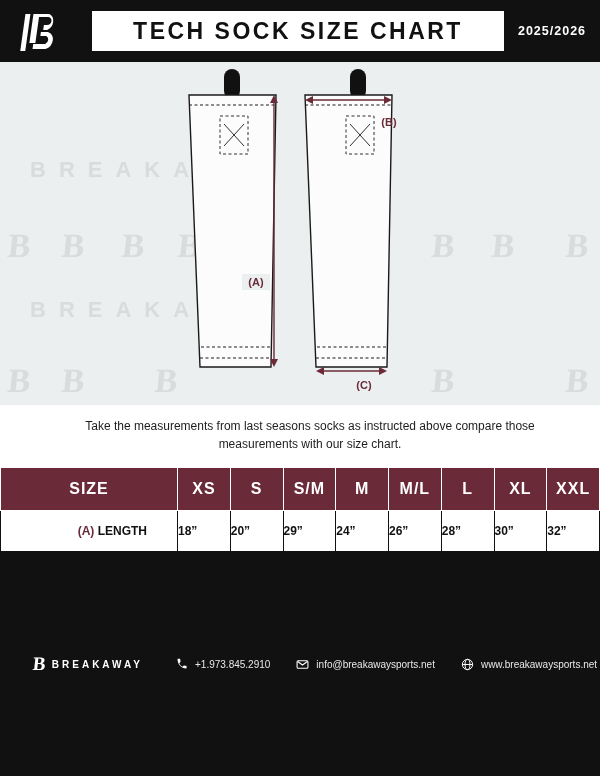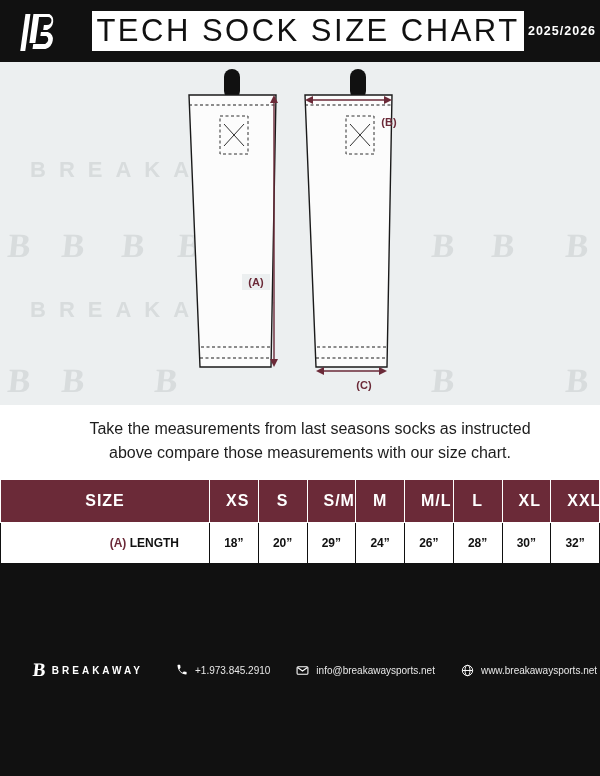--- a/index.html
+++ b/index.html
@@ -16,25 +16,25 @@
   .header{
     height:62px;background:#111111;position:relative;flex:0 0 auto;
     display:flex;align-items:center;
   }
   .logo-box{width:92px;display:flex;align-items:center;justify-content:center;}
   .title-bar{
     flex:1;background:#ffffff;height:40px;display:flex;align-items:center;justify-content:center;
     margin-right:0;
   }
   .title-text{
-    font-size:31px;font-weight:normal;letter-spacing:2.5px;color:#111111;
+    font-size:23px;font-weight:bold;letter-spacing:2.5px;color:#111111;
     font-family:"Liberation Sans", sans-serif;
   }
   .season{
-    width:76px;text-align:center;color:#ffffff;font-size:12.5px;font-weight:bold;
+    width:96px;text-align:center;color:#ffffff;font-size:12.5px;font-weight:bold;
     letter-spacing:1px;
   }
 
   
   .diagram{
     position:relative;flex:0 0 auto;height:343px;background:#eceff0;overflow:hidden;
   }
   .wm{
     position:absolute;color:#d8dcdd;font-weight:bold;user-select:none;
     font-family:"Liberation Sans", sans-serif;
@@ -52,35 +52,35 @@
   .meas-title{
     background:#111111;color:#ffffff;font-size:17px;font-weight:bold;letter-spacing:1px;
     padding:8px 26px;margin-top:0px;
   }
   .unit{
     margin-top:9px;font-size:11.5px;font-style:italic;color:#3a3a3a;font-weight:bold;
   }
 
   
   .instruction{
-    flex:0 0 auto;padding:12px 46px 14px 66px;text-align:center;font-size:16px;
+    flex:0 0 auto;padding:12px 46px 14px 66px;text-align:center;font-size:12px;
     line-height:1.5;color:#1d1d1d;background:#ffffff;
   }
 
   
   .table-wrap{flex:0 0 auto;padding:0;}
   table{border-collapse:collapse;width:600px;table-layout:fixed;}
   thead th{
     background:#6b2a38;color:#ffffff;font-size:16px;font-weight:bold;
-    padding:12px 16px;border:1px solid #ffffff;letter-spacing:1px;
+    padding:12px 0;border:1px solid #ffffff;letter-spacing:1px;
   }
   thead th.first{width:176px;}
   tbody td{
     border:1px solid #111111;font-size:12px;font-weight:bold;color:#111111;
-    text-align:center;padding:13px 0;background:#ffffff;
+    text-align:left;padding:13px 0;background:#ffffff;
   }
   tbody td.label{
     text-align:right;padding-right:30px;font-size:12px;
   }
   .lbl-mark{color:#6b2a38;}
 
   
   .footer{
     flex:1 1 auto;background:#111111;display:flex;align-items:center;color:#ffffff;
     font-size:10px;min-height:44px;

